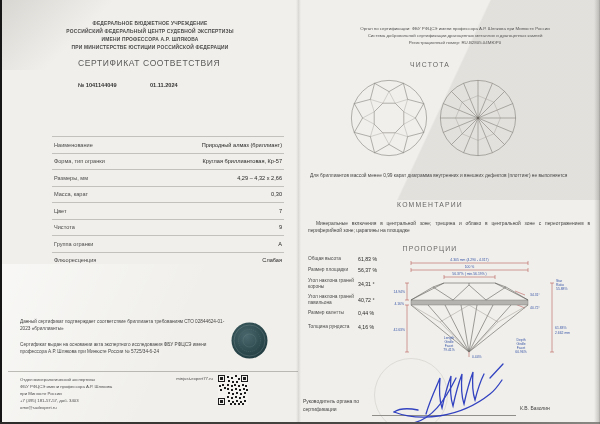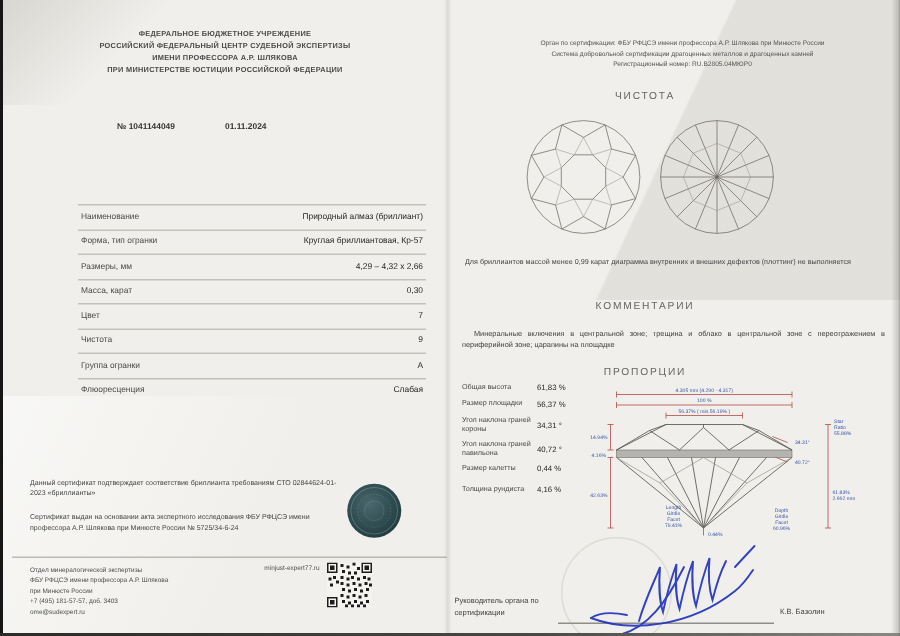--- a/index.html
+++ b/index.html
@@ -63,20 +63,21 @@
   <div class="abs shade-bl"></div>
   <div class="abs crease"></div>
 
   <div class="abs org-lines">
     <div>ФЕДЕРАЛЬНОЕ БЮДЖЕТНОЕ УЧРЕЖДЕНИЕ</div>
     <div>РОССИЙСКИЙ ФЕДЕРАЛЬНЫЙ ЦЕНТР СУДЕБНОЙ ЭКСПЕРТИЗЫ</div>
     <div>ИМЕНИ ПРОФЕССОРА А.Р. ШЛЯКОВА</div>
     <div>ПРИ МИНИСТЕРСТВЕ ЮСТИЦИИ РОССИЙСКОЙ ФЕДЕРАЦИИ</div>
   </div>
 
+  <div class="abs cert-title">СЕРТИФИКАТ СООТВЕТСТВИЯ</div>
   <div class="abs cert-number">№ 1041144049</div>
   <div class="abs cert-date">01.11.2024</div>
 
   <div class="abs props">
     <div class="prow">
       <span class="plabel">Наименование</span>
       <span class="pvalue">Природный алмаз (бриллиант)</span>
     </div>
     <div class="prow">
       <span class="plabel">Форма, тип огранки</span>

